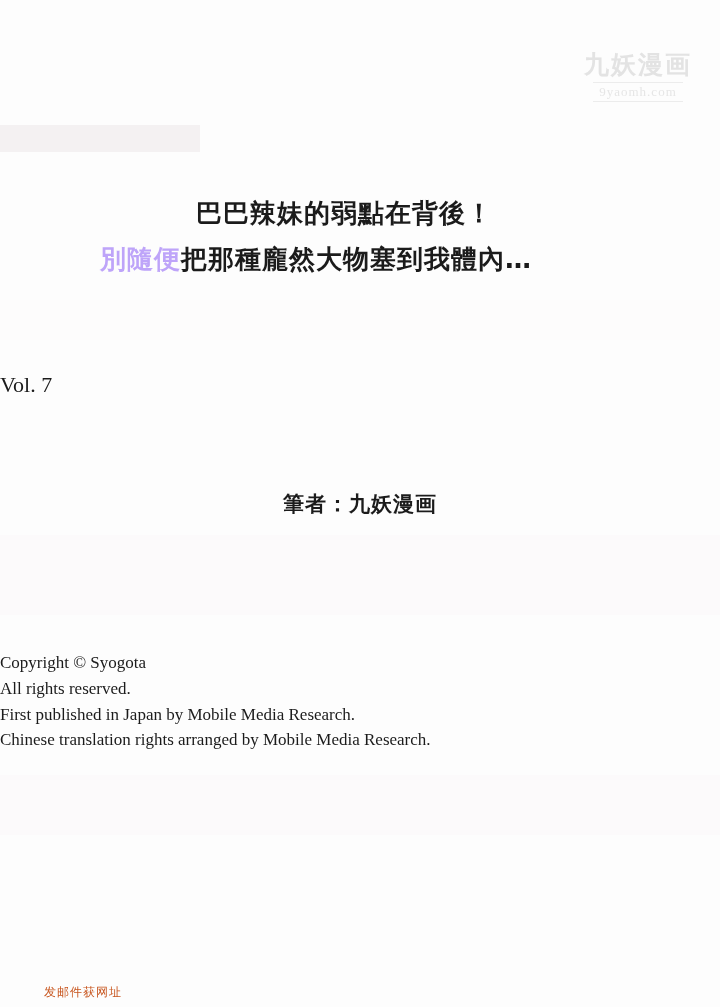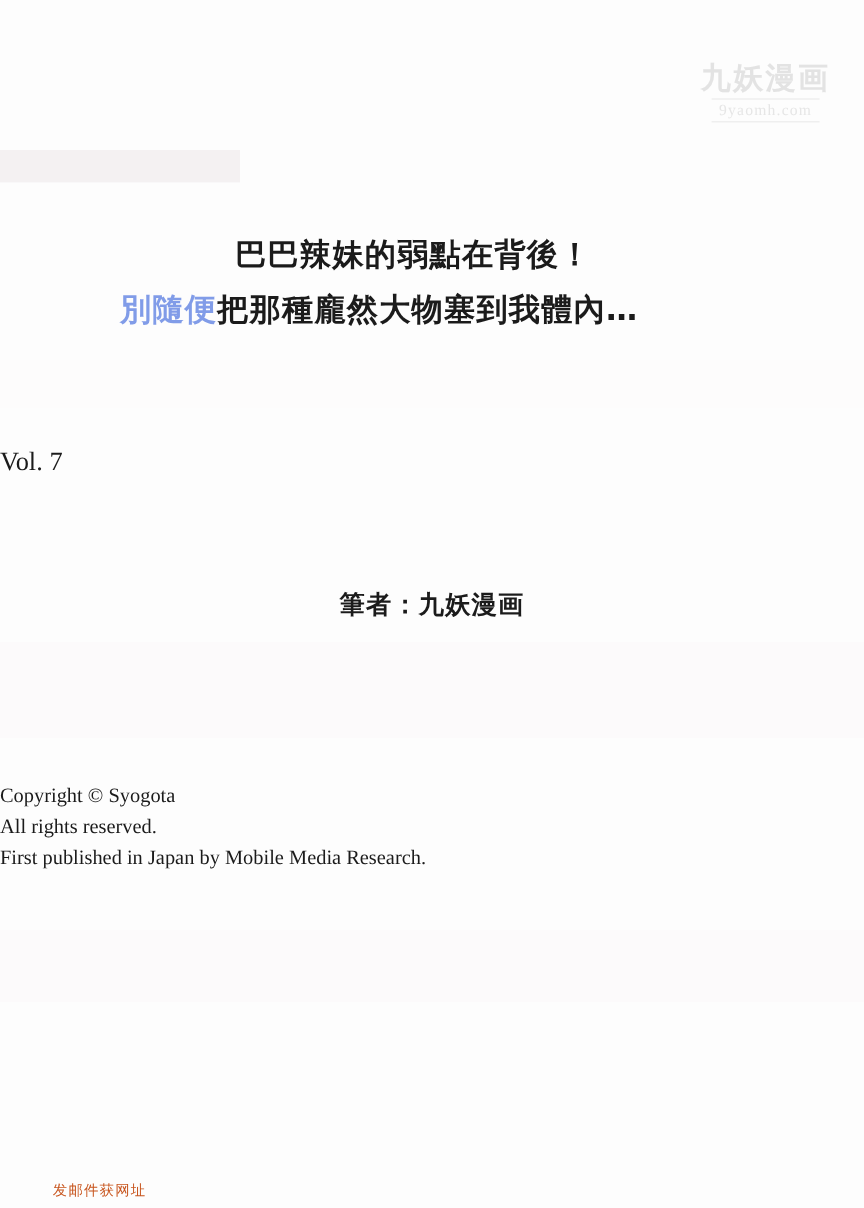--- a/index.html
+++ b/index.html
@@ -73,21 +73,21 @@
     font-size: 26px;
     font-weight: bold;
     color: #1b1b1b;
     line-height: 1.0;
     letter-spacing: 1px;
     white-space: nowrap;
   }
   .title-line.l1 { margin-bottom: 20px; }
   .title-line.l2 { margin-left: -96px; }
   .title-line.l2 .ghost {
-    color: #1d4ed8;
+    color: #8b5cf6;
     opacity: 0.55;
     margin-top: 26px;
   }
 
   .volume {
     position: absolute;
     left: 0;
     top: 372px;
     width: 720px;
     text-align: left;
@@ -162,19 +162,20 @@
   </div>
 
   <div class="volume">Vol. 7</div>
 
   <div class="author">筆者：九妖漫画</div>
 
   <div class="copyright">
     <div>Copyright © Syogota</div>
     <div>All rights reserved.</div>
     <div>First published in Japan by Mobile Media Research.</div>
+    <div>Chinese translation rights arranged by Mobile Media Research.</div>
   </div>
 
   <div class="footer">
     <div class="f1">发邮件获网址</div>
   </div>
 
 </div>
 
 </body></html>

